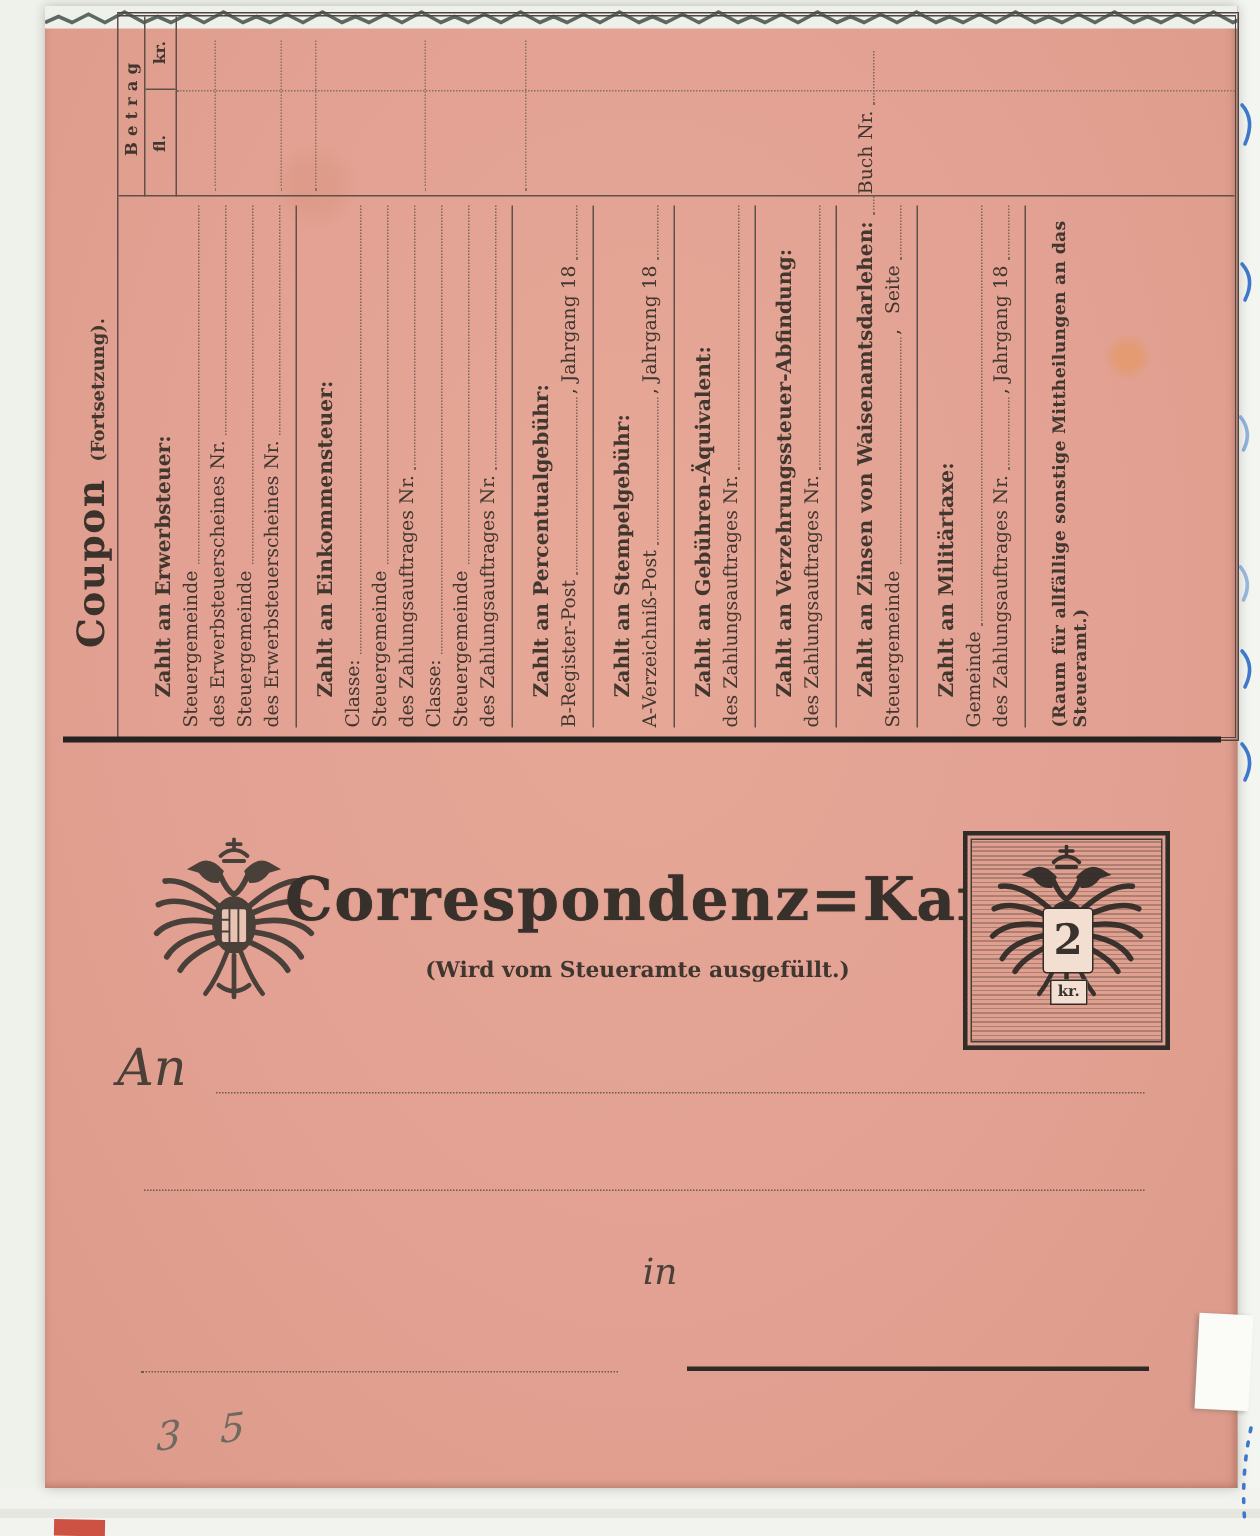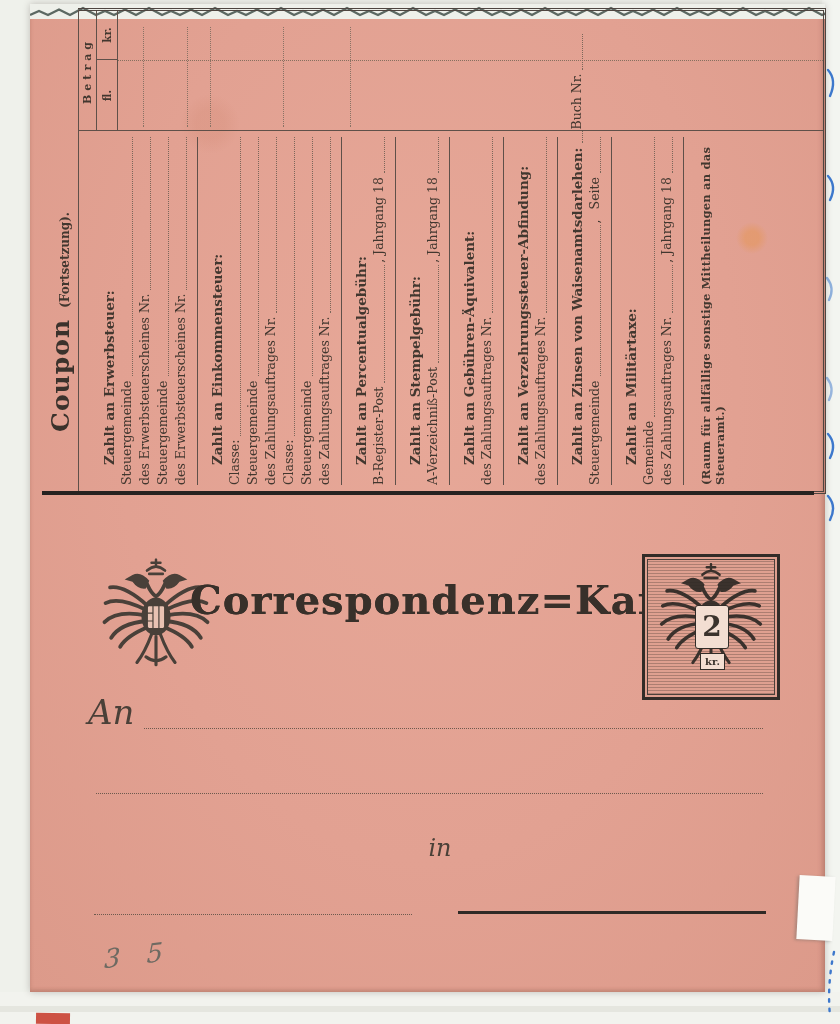--- a/index.html
+++ b/index.html
@@ -61,21 +61,21 @@
         border:3px solid #322c28;background:
           repeating-linear-gradient(0deg, rgba(56,46,40,.30) 0 1px, rgba(56,46,40,0) 1px 3px),
           #dfa090;
         box-shadow:inset 0 0 0 2px #dfa090, inset 0 0 0 3px #4a403a;}
   .stamp svg.stamp-eagle{position:absolute;left:8px;top:6px;width:116px;height:120px;color:#2e2925;opacity:.92;}
   .stamp .value-shield{position:absolute;left:50px;top:48px;width:32px;height:42px;background:#f3ded2;
         border:1.5px solid #322c28;border-radius:3px;text-align:center;line-height:42px;
         font-size:28px;font-weight:bold;color:#3a322c;}
   .stamp .unit-box{position:absolute;left:55px;top:96px;width:23px;height:15px;background:#f3ded2;
         border:1px solid #322c28;text-align:center;line-height:15px;font-size:10px;font-weight:bold;color:#3a322c;}
-  .an-label{position:absolute;left:58px;top:688px;font-size:34px;font-style:italic;color:#4a4038;
+  .an-label{position:absolute;left:48px;top:688px;font-size:34px;font-style:italic;color:#4a4038;
         font-family:"DejaVu Serif", serif;}
   .addr-line1{position:absolute;left:114px;right:62px;top:724px;border-bottom:1.5px dotted #6d5a4e;}
   .addr-line2{position:absolute;left:66px;right:62px;top:789px;border-bottom:1.5px dotted #6d5a4e;}
   .in-label{position:absolute;left:370px;top:830px;width:80px;text-align:center;
         font-size:24px;font-style:italic;color:#4a4038;}
   .addr-line3{position:absolute;left:64px;width:318px;top:910px;border-bottom:1.5px dotted #6d5a4e;}
   .addr-line4{position:absolute;left:428px;width:308px;top:907px;border-bottom:3.5px solid #2f2a26;}
   .pencil-num{position:absolute;left:74px;top:936px;font-size:26px;color:#6e6a62;
         font-style:italic;letter-spacing:9px;transform:rotate(-7deg) skewX(-8deg);}
 
@@ -287,20 +287,21 @@
     </div>
   </div>
 
   <div class="divider-heavy"></div>
 
   <svg class="emblem" viewBox="0 0 100 112">
       <use href="#eagle"></use>
     </svg>
 
   <div class="karte-title">Correspondenz=Karte.</div>
+  <div class="karte-subtitle">(Wird vom Steueramte ausgefüllt.)</div>
 
   <div class="stamp">
     <svg class="stamp-eagle" viewBox="0 0 100 112">
         <use href="#eagle"></use>
       </svg>
     <div class="value-shield">2</div>
     <div class="unit-box">kr.</div>
   </div>
 
   <div class="an-label">An</div>

